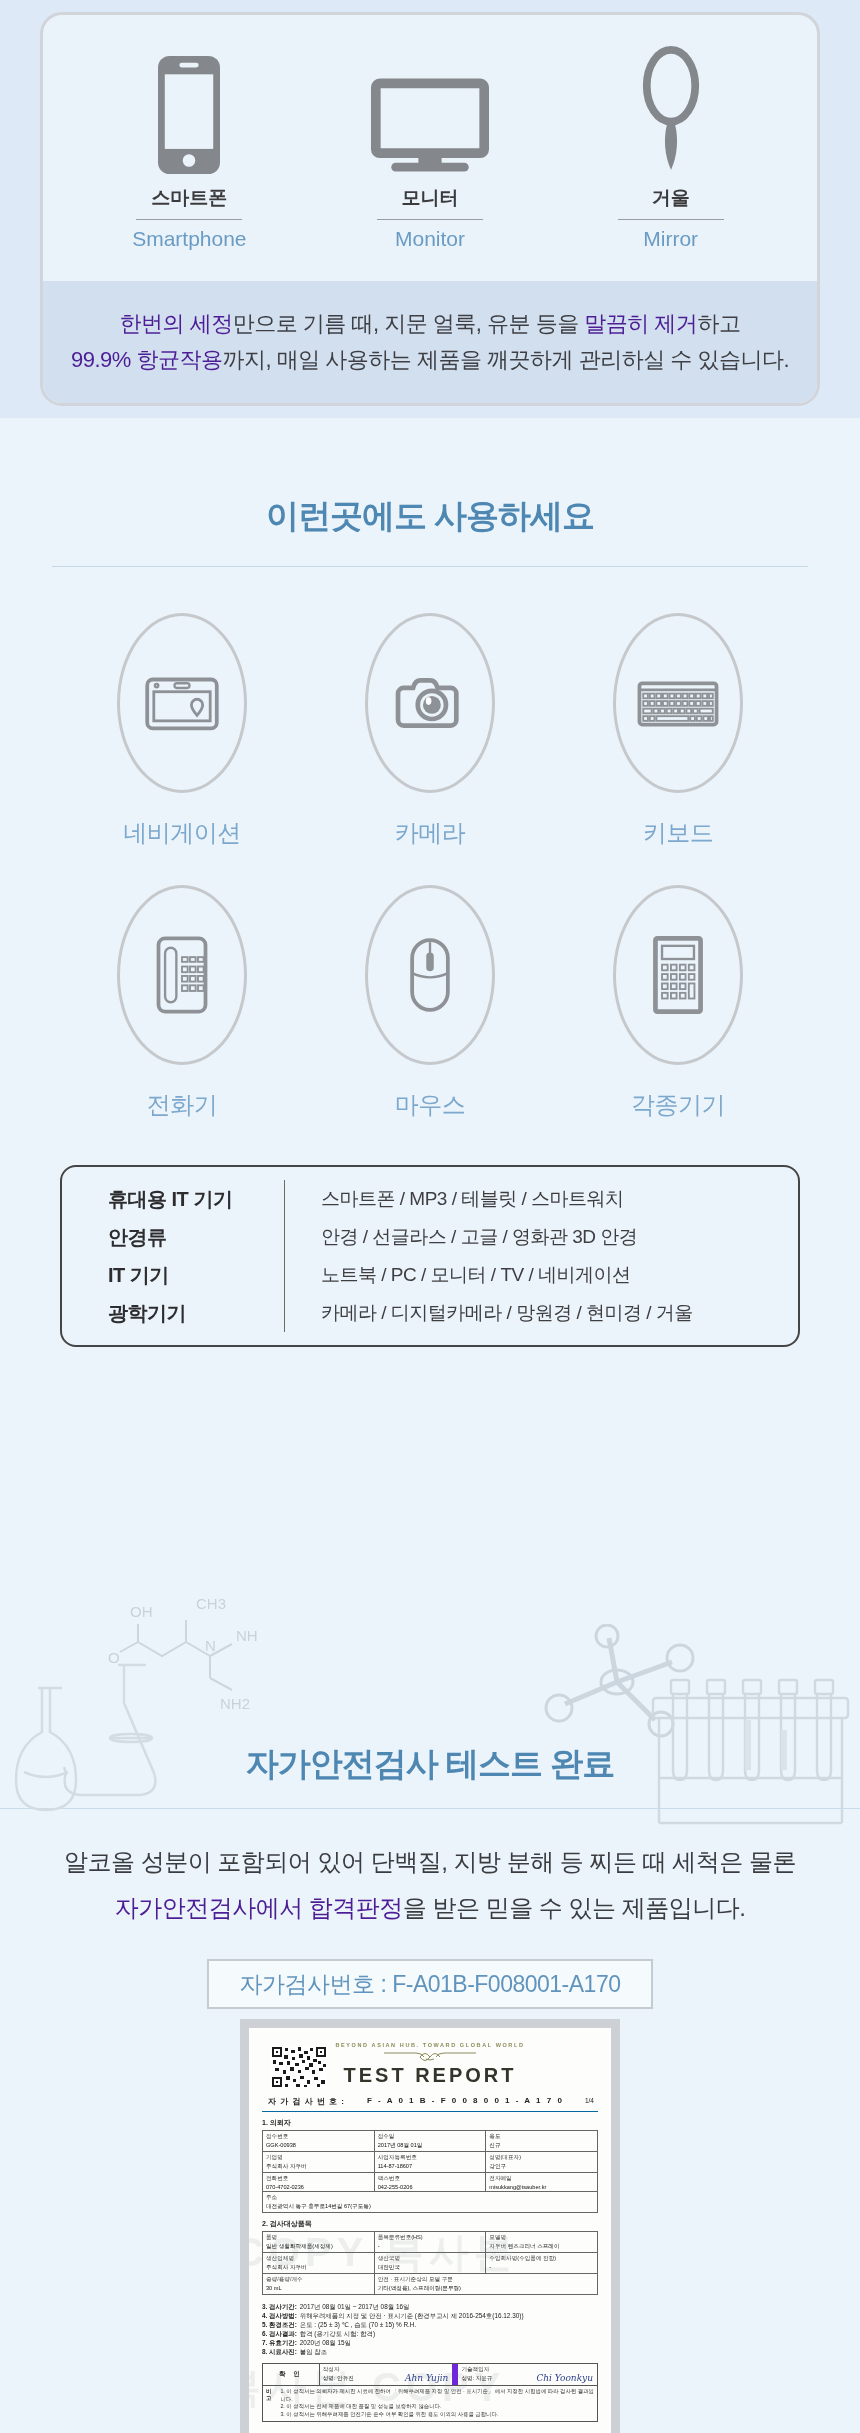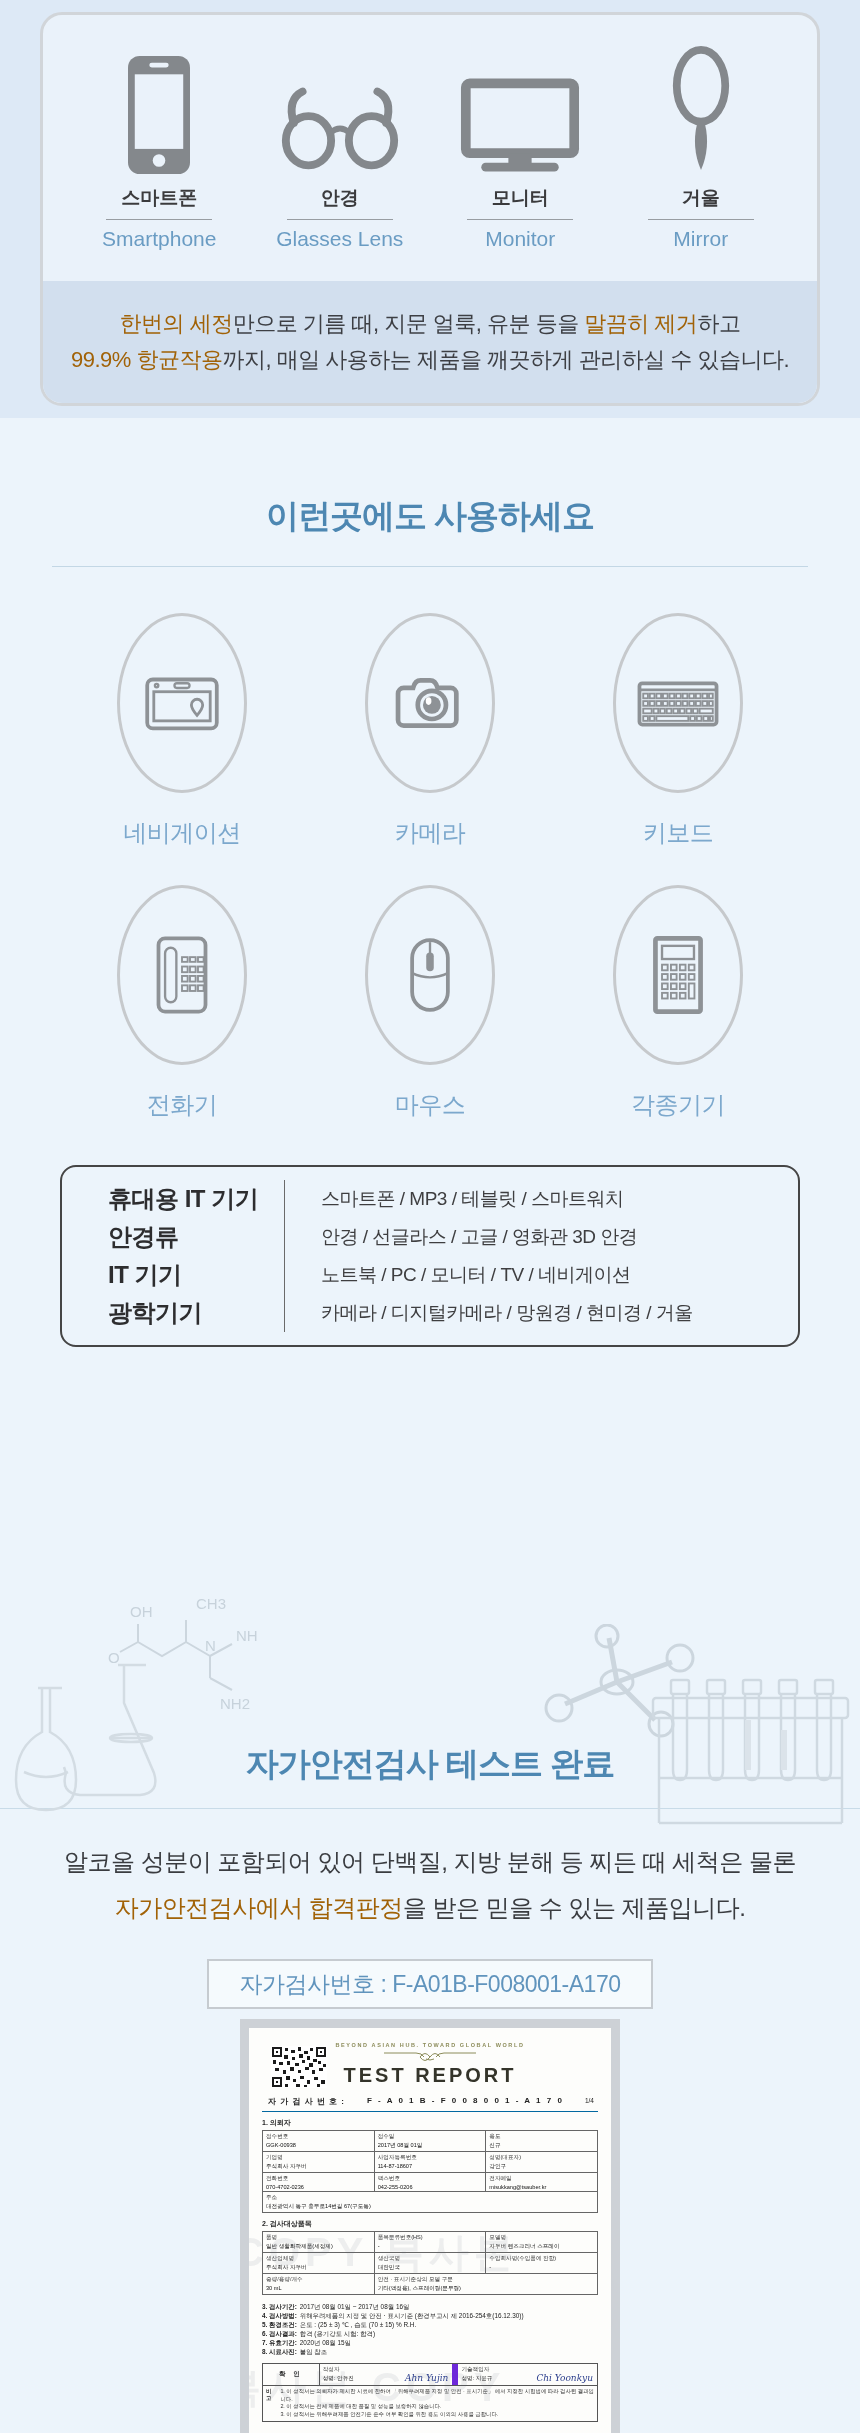--- a/index.html
+++ b/index.html
@@ -13,36 +13,36 @@
     display:flex; flex-direction:column; }
   .hero-items { display:flex; padding:30px 26px 0; }
   .hero-item { flex:1; text-align:center; }
   .hero-ic { height:130px; display:flex; align-items:flex-end; justify-content:center; }
   .hero-ko { margin-top:10px; font-size:19px; font-weight:700; color:#3b3b3d; }
   .hero-ul { width:106px; border-top:1px solid #989da2; margin:8px auto 7px; }
   .hero-en { font-size:21px; color:#6a9cc3; }
   .hero-msg { margin-top:auto; height:122px; background:#d2dfee; display:flex;
     flex-direction:column; align-items:center; justify-content:center; gap:6px;
     font-size:22px; color:#3d3f44; letter-spacing:-0.5px; }
-  .hl { color:#a16207;text-align:center; }
+  .hl { color:#4c1d95;text-align:center; }
 
   
   .usage { height:1114px; padding-top:76px; }
   .sec-title { text-align:center; font-size:33px; font-weight:700; color:#4d87b2; letter-spacing:-1px; }
   .rule1 { width:756px; margin:27px auto 0; border-top:1px solid #c3d7e5; }
   .circle-grid { width:744px; margin:46px auto 0; display:flex; flex-wrap:wrap;align-items:center; }
   .circle-item { width:248px; text-align:center; margin-bottom:36px; }
   .oval { width:130px; height:180px; margin:0 auto; border:3px solid #c6c9cc;
     border-radius:50%; display:flex; align-items:center; justify-content:center; }
   .clabel { margin-top:24px; font-size:24px; color:#7ca8cd; letter-spacing:-0.5px; }
 
   .device-table { width:740px; margin:8px auto 0; border:2px solid #454545;
     border-radius:16px; padding:13px 0; display:flex; background:transparent; }
   .dt-left { width:222px; padding-left:46px; }
-  .dt-left div { height:38px; line-height:38px; font-size:24px; font-weight:700; color:#2d2d2f; letter-spacing:-0.5px; }
+  .dt-left div { height:38px; line-height:38px; font-size:20px; font-weight:700; color:#2d2d2f; letter-spacing:-0.5px; }
   .dt-right { flex:1; border-left:1px solid #6a6a6a; padding-left:36px; }
   .dt-right div { height:38px; line-height:38px; font-size:19px; color:#3e3e40; letter-spacing:-0.5px; }
 
   
   .safety { height:1088px; position:relative; padding-top:210px; }
   .decor { position:absolute; pointer-events:none; }
   .rule2 { width:100%; border-top:1px solid #c8dbe8; margin-top:21px; }
   .s-para { margin-top:30px; text-align:center; font-size:24px; line-height:46px; color:#3a3c40; letter-spacing:-0.5px; }
   .info-box { width:446px; height:50px; margin:28px auto 0; background:#f5fafd;
     border:2px solid #c6cbd0; display:flex; align-items:center; justify-content:center;
@@ -108,36 +108,20 @@
               <rect x="7" y="19" width="50" height="77" fill="#eaf2fa"></rect>
               <rect x="22" y="7" width="20" height="5" rx="2.5" fill="#eaf2fa"></rect>
               <circle cx="32" cy="108" r="6.5" fill="#eaf2fa"></circle>
             </svg>
           </div>
           <div class="hero-ko">스마트폰</div>
           <div class="hero-ul"></div>
           <div class="hero-en">Smartphone</div>
         </div>
 
-        <div class="hero-item">
-          <div class="hero-ic">
-            <svg width="130" height="96" viewBox="0 0 132 96">
-              <g fill="none" stroke="#84888c" stroke-width="8" stroke-linecap="round">
-                <ellipse cx="34" cy="62" rx="23" ry="25"></ellipse>
-                <ellipse cx="98" cy="62" rx="23" ry="25"></ellipse>
-                <path d="M56,54 Q66,45 76,54" stroke-width="6"></path>
-                <path d="M19,44 Q12,20 28,12"></path>
-                <path d="M113,44 Q120,20 104,12"></path>
-              </g>
-            </svg>
-          </div>
-          <div class="hero-ko">안경</div>
-          <div class="hero-ul"></div>
-          <div class="hero-en">Glasses Lens</div>
-        </div>
 
         <div class="hero-item">
           <div class="hero-ic">
             <svg width="120" height="98" viewBox="0 0 124 100">
               <rect x="6" y="6" width="112" height="72" rx="4" fill="none" stroke="#84888c" stroke-width="10"></rect>
               <rect x="50" y="78" width="24" height="12" fill="#84888c"></rect>
               <rect x="22" y="88" width="80" height="9" rx="4.5" fill="#84888c"></rect>
             </svg>
           </div>
           <div class="hero-ko">모니터</div>

